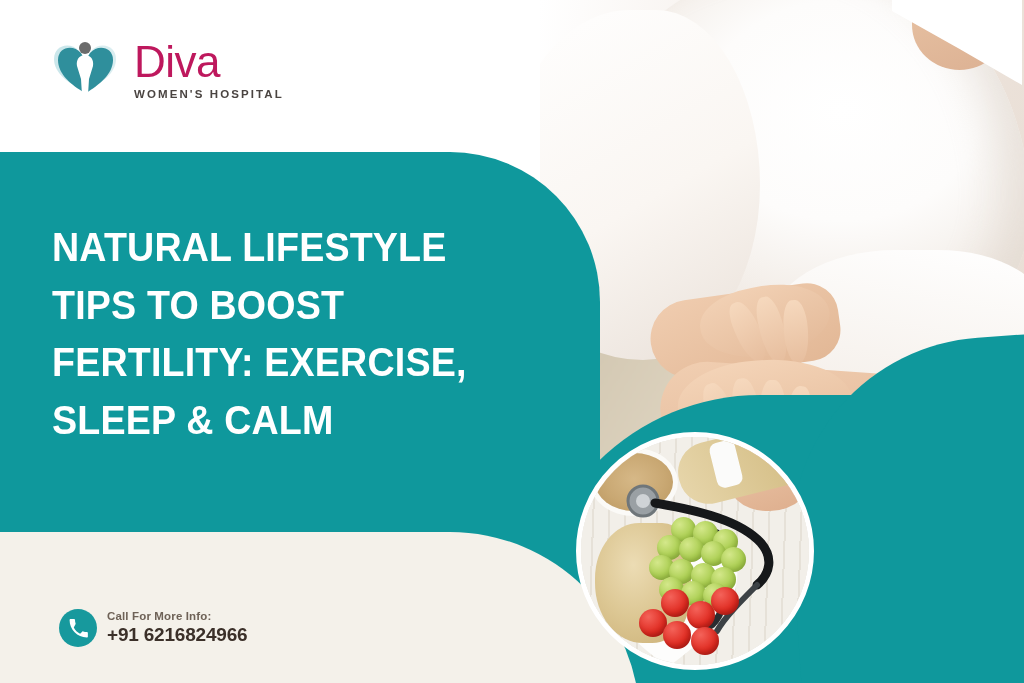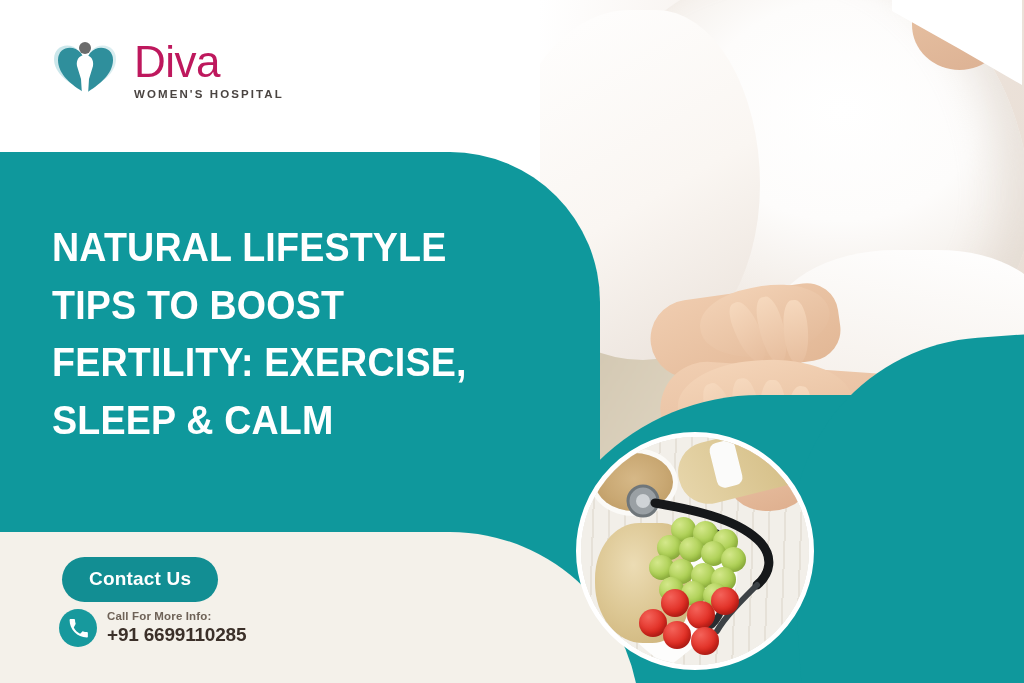--- a/index.html
+++ b/index.html
@@ -344,33 +344,32 @@
     </div>
   </div>
 
   <div class="headline">
     <span class="ln">NATURAL LIFESTYLE</span>
     <span class="ln">TIPS TO BOOST</span>
     <span class="ln">FERTILITY: EXERCISE,</span>
     <span class="ln">SLEEP &amp; CALM</span>
   </div>
 
-  <button class="contact-btn">Contact Us</button>
 
   <div class="contact-row">
 
     <div class="cinfo">
       <span class="cicon">
         <svg width="21" height="21" viewBox="0 0 24 24" fill="#ffffff">
           <path d="M6.6 10.8c1.6 3.1 4.1 5.6 7.2 7.2l2.4-2.4c.3-.3.8-.4 1.2-.3 1.3.4 2.7.7 4.1.7.7 0 1.2.5 1.2 1.2V21c0 .7-.5 1.2-1.2 1.2C10.7 22.2 1.8 13.3 1.8 2.3 1.8 1.6 2.3 1 3 1h3.8c.7 0 1.2.6 1.2 1.2 0 1.4.2 2.8.7 4.1.1.4 0 .9-.3 1.2L6.6 10.8z"></path>
         </svg>
       </span>
       <span class="ctext">
         <span class="clabel">Call For More Info:</span>
-        <span class="cvalue">+91 6699110285</span>
+        <span class="cvalue">+91 6216824966</span>
       </span>
     </div>
 
 
   </div>
 
   <div class="food-circle">
     <div class="fc-inner">
       <div class="fc-wood"></div>
       <div class="fc-hand"></div>

